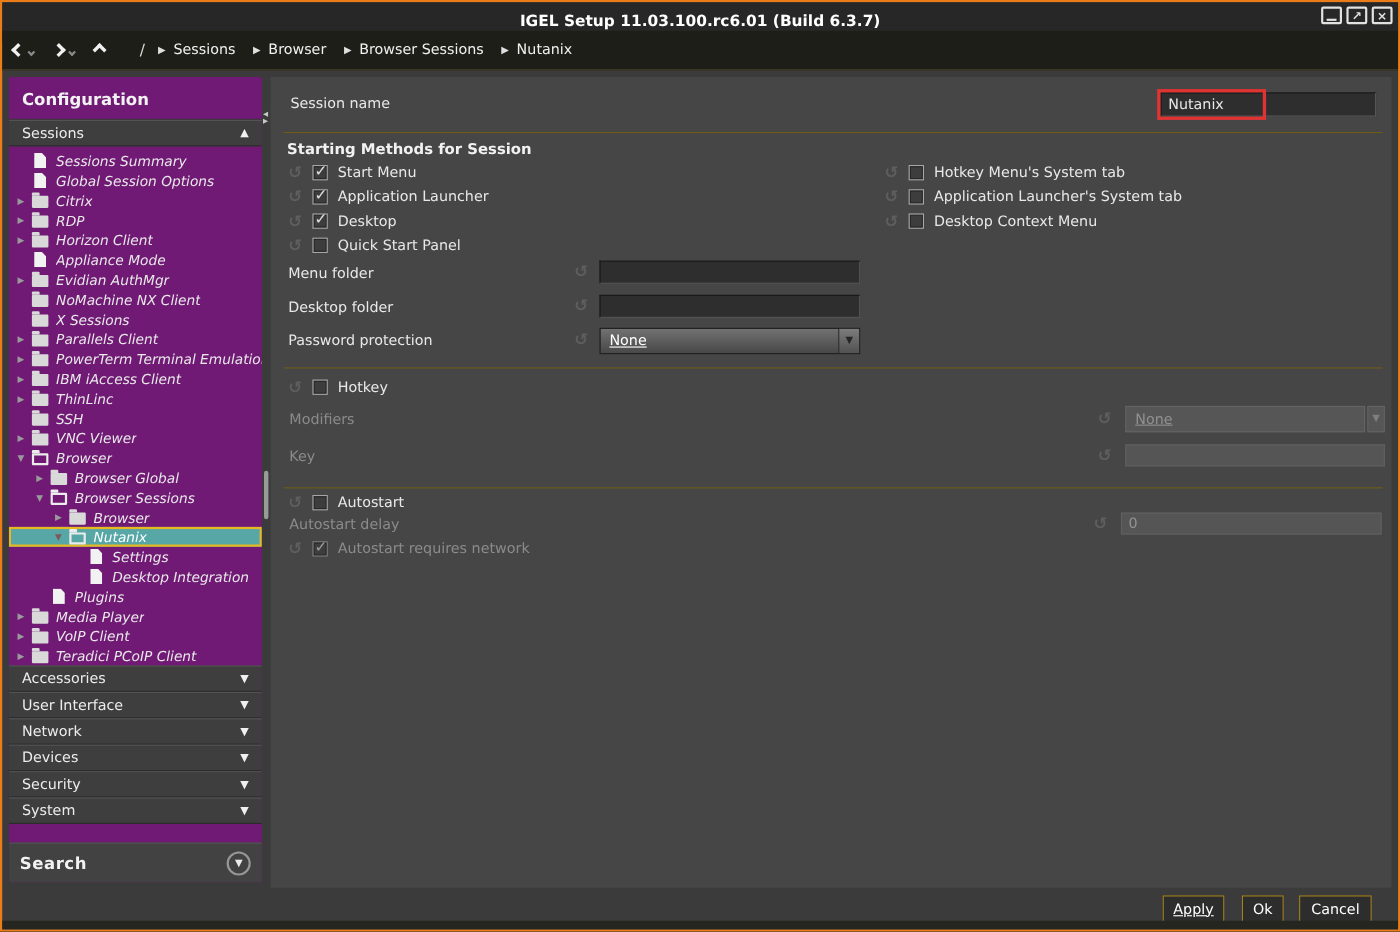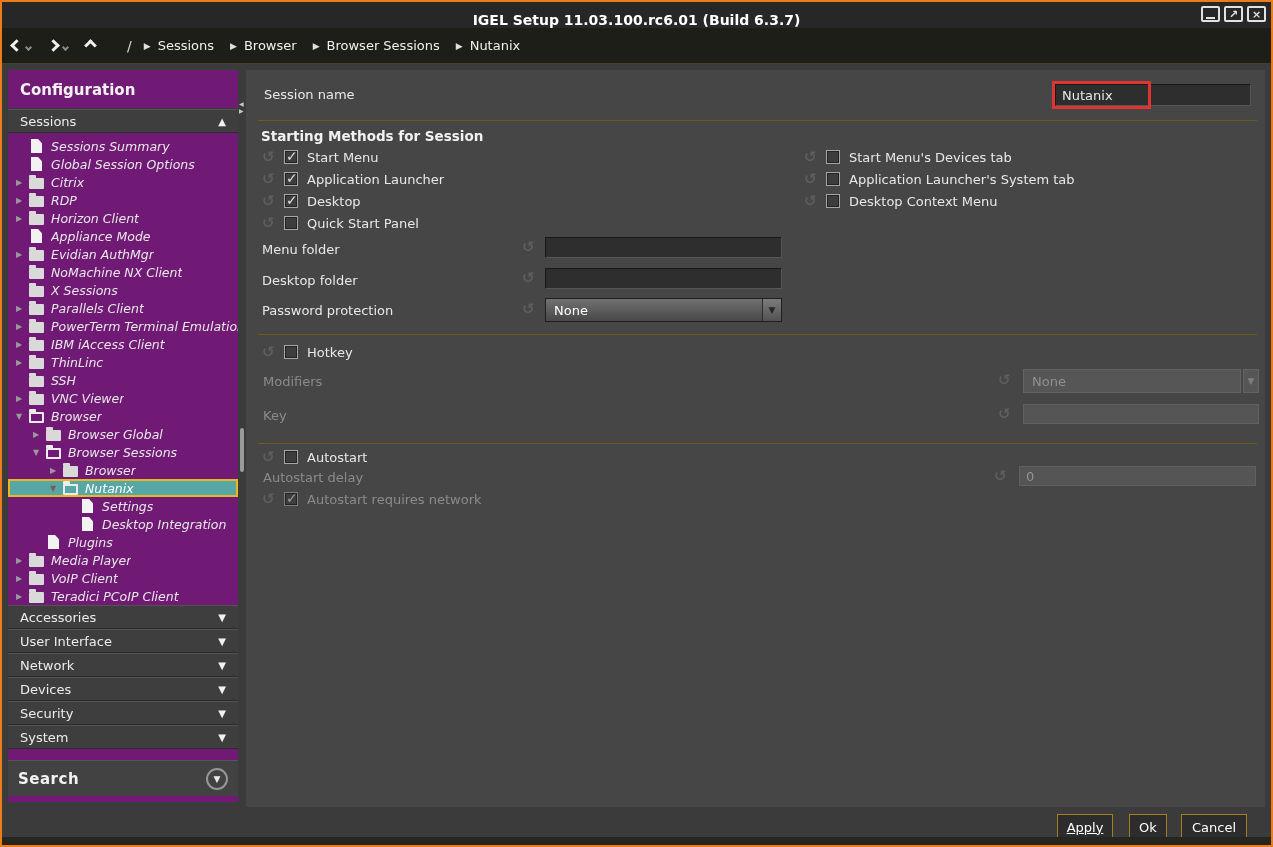--- a/index.html
+++ b/index.html
@@ -54,21 +54,21 @@
   .tree-icon.folder { width:15px; height:11px; background:#d9d9d9; border-radius:1px; margin-top:2px; }
   .tree-icon.folder::before { content:""; position:absolute; top:-3px; left:0; width:7px; height:3px;
                               background:#d9d9d9; border-radius:1px 1px 0 0; }
   .tree-icon.folder-open { width:15px; height:11px; border:2px solid #ececec; border-radius:1px;
                            background:transparent; margin-top:2px; }
   .tree-icon.folder-open::before { content:""; position:absolute; top:-5px; left:-2px; width:7px;
                            height:3px; background:#ececec; border-radius:1px 1px 0 0; }
   .tree-icon.doc { width:11px; height:14px; background:#f2f2f2; margin-left:2px; margin-right:9px;
                    clip-path:polygon(0 0,64% 0,100% 30%,100% 100%,0 100%); }
   .tree-label { overflow:hidden; }
-  .search-row { margin-top:11px; height:36px; background:#424242; border-top:1px solid #555;
+  .search-row { margin-top:17px; height:36px; background:#424242; border-top:1px solid #555;
                 display:flex; align-items:center; padding:0 10px; }
   .search-label { color:#f2f2f2; font-size:15px; font-weight:bold; letter-spacing:.5px; }
   .search-btn { margin-left:auto; width:22px; height:22px; border:2px solid #969696; border-radius:50%;
                 display:flex; align-items:center; justify-content:center; color:#ececec; font-size:9px;
                 background:transparent; cursor:default; }
 
   
   .splitter { position:absolute; left:236px; top:68px; width:10px; height:732px; }
   .split-arrows { position:absolute; left:1px; top:30px; color:#c8c8c8; font-size:6px; line-height:7px;
                   display:flex; flex-direction:column; }
@@ -100,21 +100,21 @@
   .checkbox.checked::after { content:"✓"; position:absolute; left:1px; top:-3px; font-size:14px;
               color:#dedede; }
   .checkbox.disabled { border-color:#7d7d7d; }
   .checkbox.disabled.checked::after { color:#9a9a9a; }
   .cb-label { color:#e8e8e8; font-size:13px; white-space:nowrap; }
   .cb-label.disabled { color:#8b8b8b; }
 
   .dropdown { position:absolute; display:flex; align-items:stretch; border:1px solid #1f1f1f;
               background:linear-gradient(#717171,#484848); cursor:default; }
   .dropdown .dd-value { flex:1; display:flex; align-items:center; padding:8px 8px; color:#fff;
-              font-size:13px; }
+              font-size:13px;text-decoration:underline; }
   .dropdown .dd-arrow { width:19px; border-left:1px solid #2e2e2e;
               background:linear-gradient(#7c7c7c,#525252); display:flex; align-items:center;
               justify-content:center; color:#262626; font-size:9px; }
   .dropdown.disabled { background:#565656; border-color:#636363; }
   .dropdown.disabled .dd-value { color:#919191; }
   .dd-btn { position:absolute; background:#565656; border:1px solid #636363; display:flex;
             align-items:center; justify-content:center; color:#7e7e7e; font-size:9px; cursor:default; }
 
   
   .f-btn { position:absolute; top:812px; height:26px; background:#2d2d2d; border:1px solid #a2811c;
@@ -371,21 +371,21 @@
         <div class="cb-row">
           <span class="reset">↺</span>
           <span class="checkbox"></span>
           <span class="cb-label">Quick Start Panel</span>
         </div>
       </div>
     <div class="cb-col" style="left:558px; top:76px;">
         <div class="cb-row">
           <span class="reset">↺</span>
           <span class="checkbox"></span>
-          <span class="cb-label">Start Menu's Devices tab</span>
+          <span class="cb-label">Hotkey Menu's System tab</span>
         </div>
         <div class="cb-row">
           <span class="reset">↺</span>
           <span class="checkbox"></span>
           <span class="cb-label">Application Launcher's System tab</span>
         </div>
         <div class="cb-row">
           <span class="reset">↺</span>
           <span class="checkbox"></span>
           <span class="cb-label">Desktop Context Menu</span>

